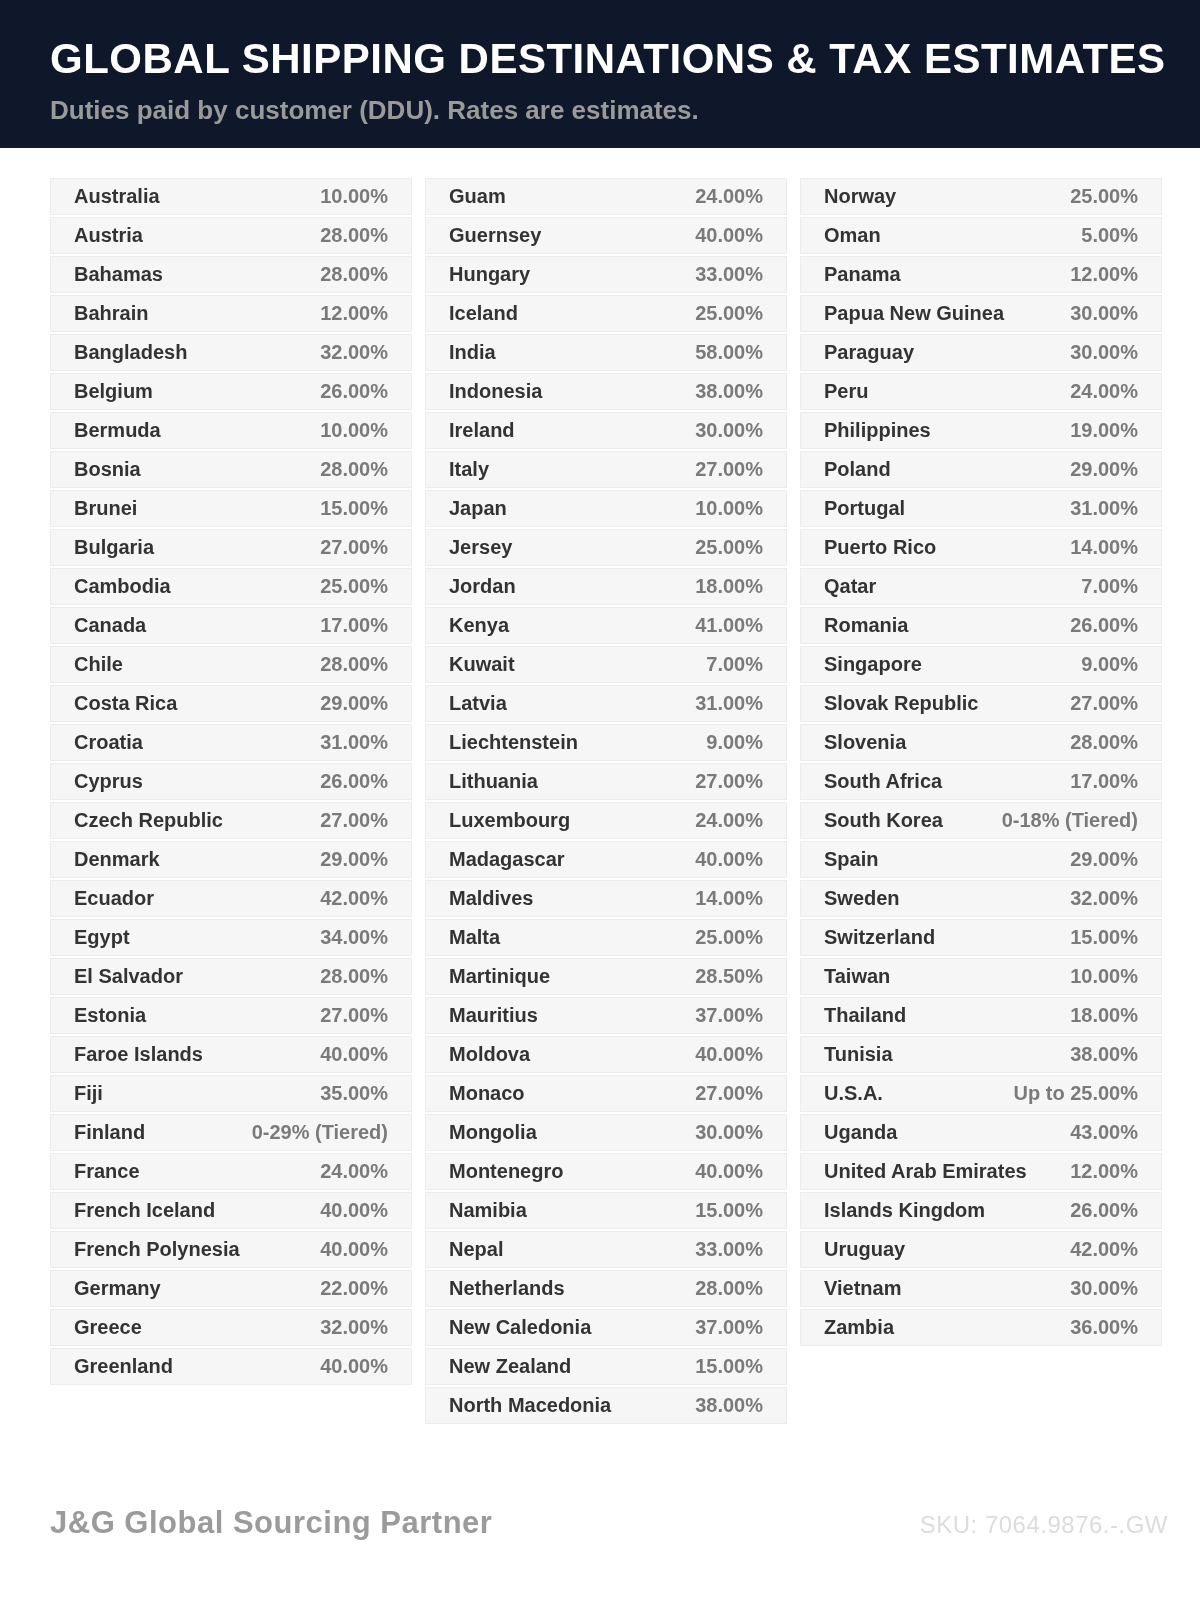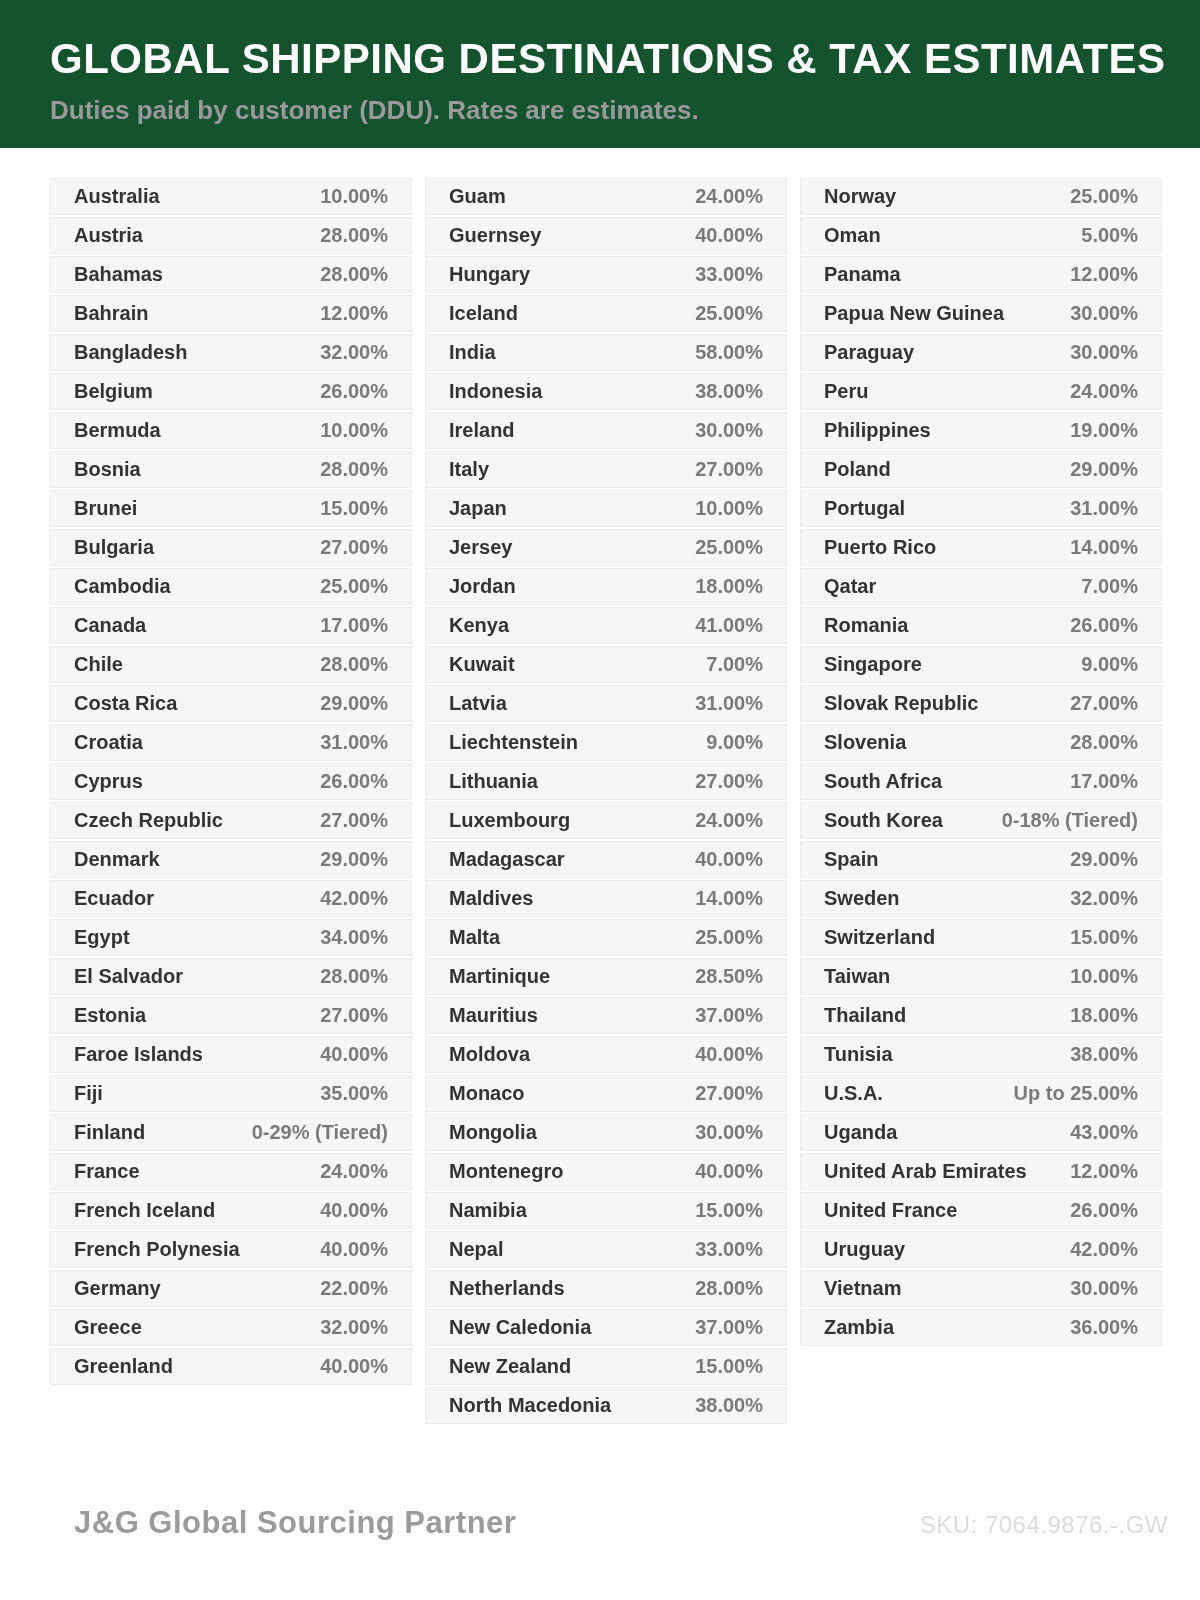--- a/index.html
+++ b/index.html
@@ -12,21 +12,21 @@
     position: relative;
     width: 1200px;
     height: 1600px;
     background: #ffffff;
     overflow: hidden;
   }
   .header {
     box-sizing: border-box;
     width: 1200px;
     height: 148px;
-    background: #14532d;
+    background: #0f172a;
     padding: 36px 50px 0 50px;
   }
   .title {
     color: #ffffff;
     font-size: 42px;
     font-weight: 800;
     letter-spacing: 0.5px;
     line-height: 1.1;
     white-space: nowrap;
   }
@@ -71,21 +71,20 @@
     margin-left: 8px;
   }
   .footer {
     position: absolute;
     left: 50px;
     right: 32px;
     top: 1505px;
     display: flex;
     justify-content: space-between;
     align-items: baseline;
-    margin-left: 24px;
   }
   .brand {
     font-size: 31px;
     font-weight: 700;
     color: #9b9b9b;
     letter-spacing: 0.5px;
   }
   .sku {
     font-size: 24px;
     font-weight: 400;
@@ -459,21 +458,21 @@
         </div>
         <div class="row">
           <span class="country">Uganda</span>
           <span class="rate">43.00%</span>
         </div>
         <div class="row">
           <span class="country">United Arab Emirates</span>
           <span class="rate">12.00%</span>
         </div>
         <div class="row">
-          <span class="country">United France</span>
+          <span class="country">Islands Kingdom</span>
           <span class="rate">26.00%</span>
         </div>
         <div class="row">
           <span class="country">Uruguay</span>
           <span class="rate">42.00%</span>
         </div>
         <div class="row">
           <span class="country">Vietnam</span>
           <span class="rate">30.00%</span>
         </div>

